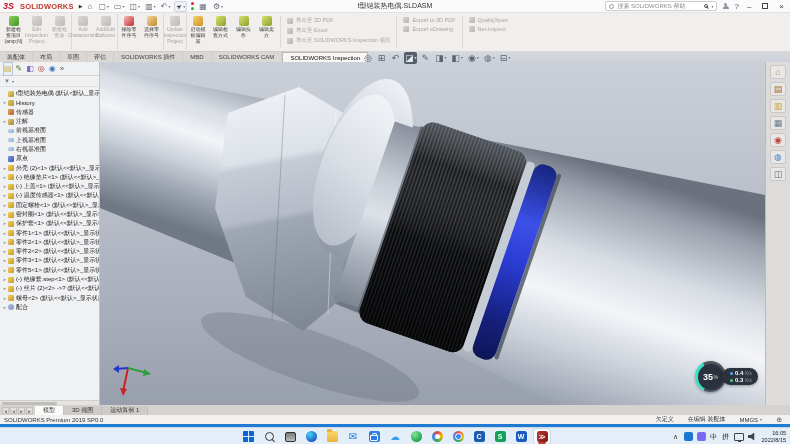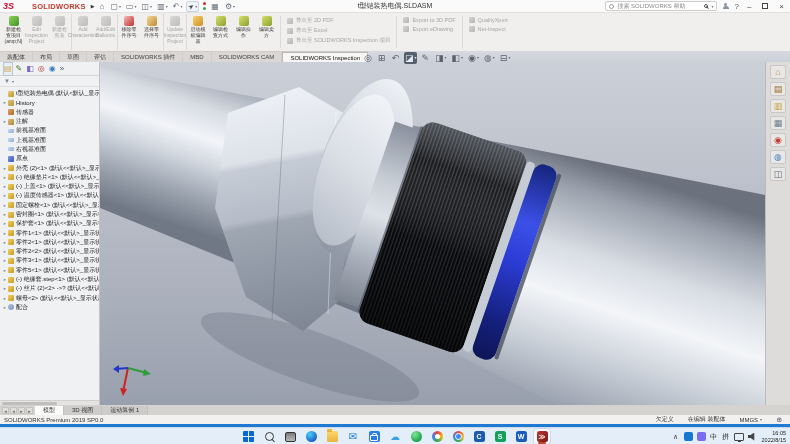--- a/index.html
+++ b/index.html
@@ -1,21 +1,21 @@
 <!DOCTYPE html>
 <html style="--accent-red: #c8102e; --blue-ring: #2b3cd4; --viewport-top: #cbd0d8; --viewport-bottom: #99a0ad; --taskbar-bg: #e4eef8; --statusbar-blue: #1f7ad4;"><head>
 <meta charset="utf-8">
 <style>
   html,body{margin:0;padding:0;background:#555;}
   *{box-sizing:border-box;font-family:"Liberation Sans","DejaVu Sans",sans-serif;}
   .screen{position:relative;width:790px;height:444px;background:#f1efed;overflow:hidden;box-shadow:0 0 8px rgba(0,0,0,.4);}
 
   
   .titlebar{position:absolute;left:0;top:0;width:790px;height:13px;background:#fbfafa;border-bottom:1px solid #e3e1df;display:flex;align-items:center;padding:0 3px;z-index:30;}
-  .logo{display:flex;align-items:flex-end;gap:18px;margin-right:3px;}
+  .logo{display:flex;align-items:flex-end;gap:6px;margin-right:3px;}
   .logo-mark{color:var(--accent-red);font-weight:bold;font-style:italic;font-size:9px;line-height:9px;}
   .logo-text{color:#c0392b;font-weight:bold;font-size:7.5px;letter-spacing:.2px;}
   .flyout{font-size:5px;color:#333;margin:0 4px 0 2px;}
   .qa{display:flex;align-items:center;gap:3px;}
   .qa-item{display:flex;align-items:center;gap:1px;color:#5f6a76;font-size:8px;line-height:9px;padding:0 1px;border-radius:2px;}
   .qa-item .glyph{font-size:8px;}
   .qa-item[data-n="select-icon"]{border:1px solid #c9d4e0;background:#eef4fa;}
   .qa-item[data-n="select-icon"] .glyph{display:inline-block;transform:rotate(-35deg);font-size:7px;color:#444;}
   .qa-item[data-n="rebuild-icon"]::before,.qa-item[data-n="rebuild-icon"]::after{content:"";width:3px;height:3px;border-radius:50%;display:block;}
   .qa-item[data-n="rebuild-icon"]{flex-direction:column;gap:1px;}
@@ -920,14 +920,36 @@
             <span></span>
           </span>
         </div>
       <div class="clock">
         <div>16:05</div>
         <div>2022/8/15</div>
       </div>
     </div>
   </div>
 
+  <div class="zwidget">
+    <div class="zring">
+      <div class="zinner">
+          <span>35</span>
+          <span class="zpct">%</span>
+        </div>
+    </div>
+    <div class="zpill">
+
+        <div class="zrow">
+          <span class="zdot" style="background: rgb(77, 166, 255);"></span>
+          <span class="zval">0.4</span>
+          <span class="zunit">K/s</span>
+        </div>
+
+        <div class="zrow">
+          <span class="zdot" style="background: rgb(73, 209, 122);"></span>
+          <span class="zval">0.3</span>
+          <span class="zunit">K/s</span>
+        </div>
+      </div>
+  </div>
 
 </div>
 
 </body></html>

